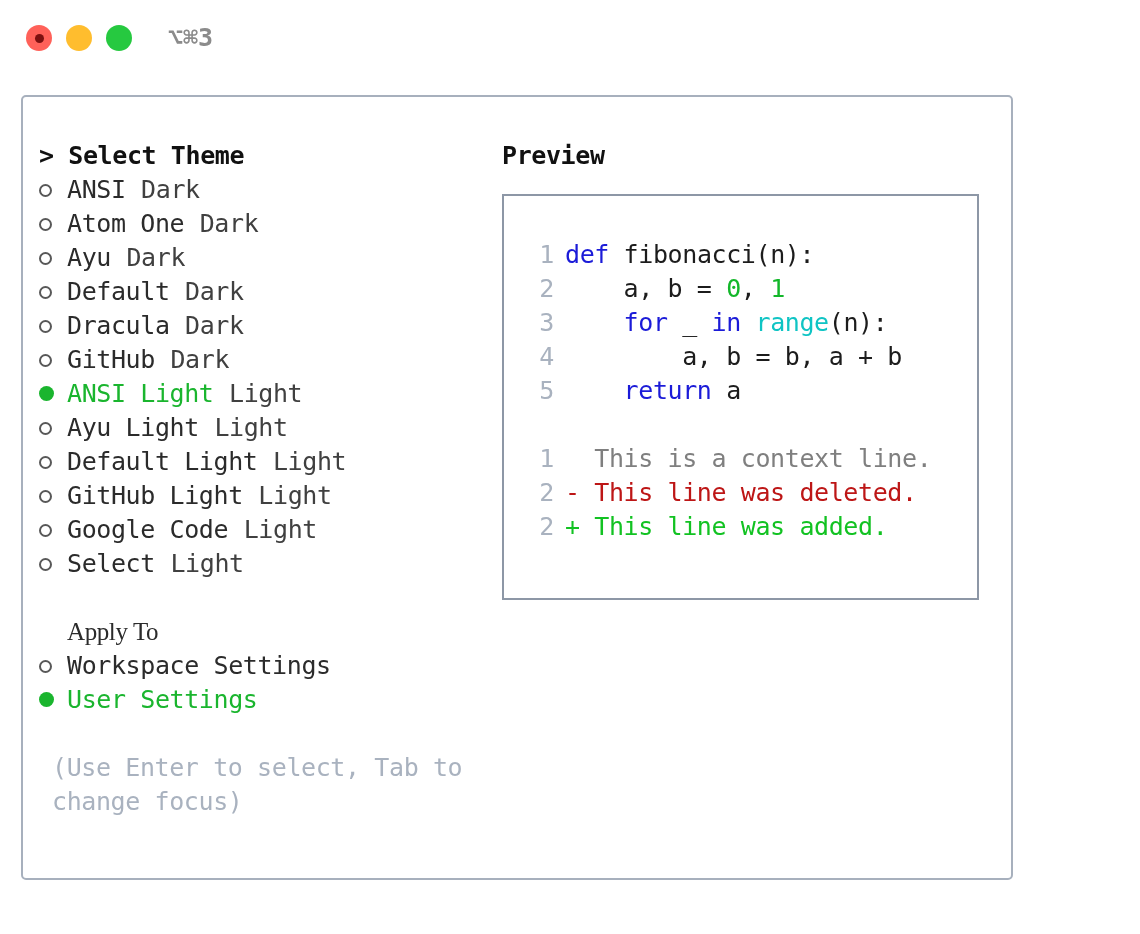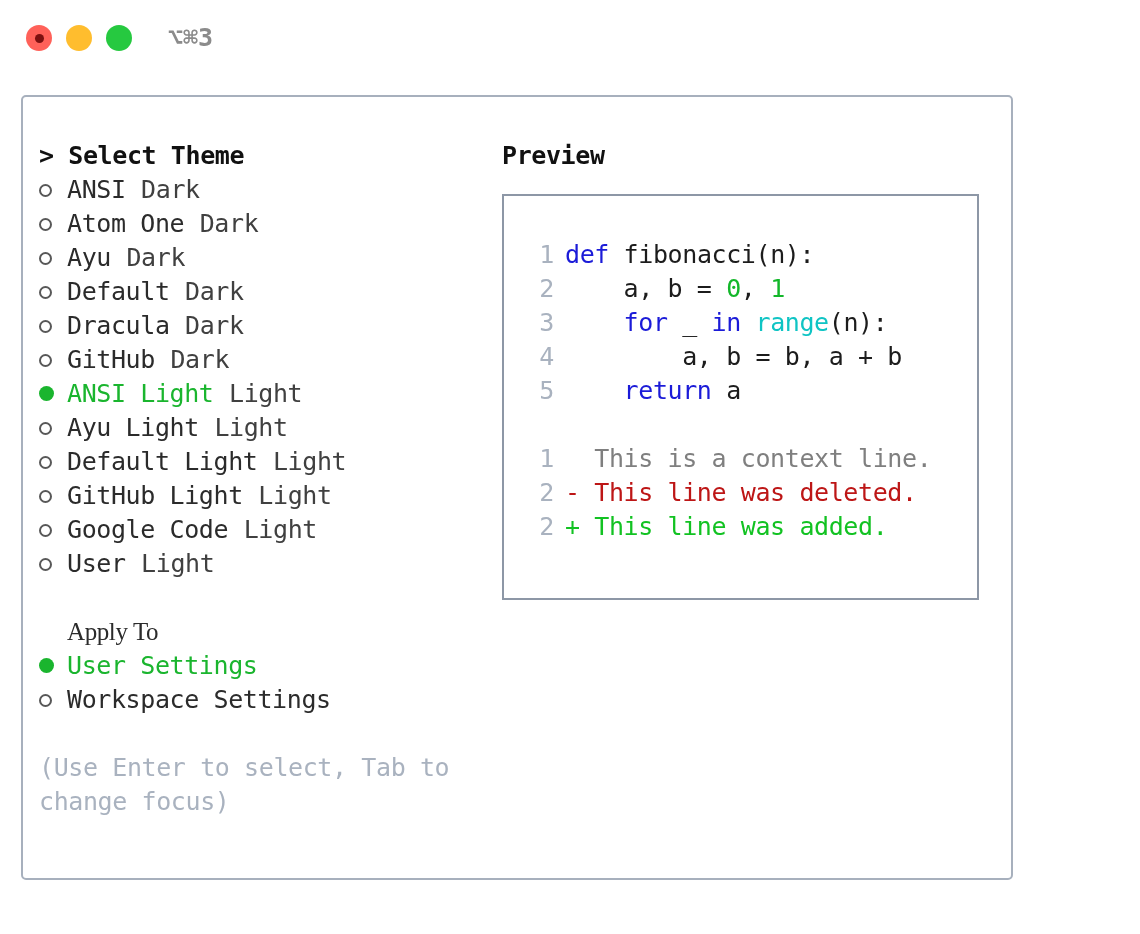--- a/index.html
+++ b/index.html
@@ -147,20 +147,21 @@
 
   .spacer-row { height: 34px; }
 
   .help-text {
     font-size: 25px;
     line-height: 34px;
     color: #a9b2bf;
     letter-spacing: -0.4px;
     width: 420px;
     white-space: pre-wrap;
+    margin-left: 13px;
   }
 
   
   .right-col {
     position: absolute;
     left: 479px;
     top: 42px;
     width: 490px;
   }
   .preview-title {
@@ -235,30 +236,30 @@
             <div class="opt"><span class="marker"><span class="ring-dot"></span></span><span class="opt-label">Atom One</span><span class="opt-suffix">Dark</span></div>
             <div class="opt"><span class="marker"><span class="ring-dot"></span></span><span class="opt-label">Ayu</span><span class="opt-suffix">Dark</span></div>
             <div class="opt"><span class="marker"><span class="ring-dot"></span></span><span class="opt-label">Default</span><span class="opt-suffix">Dark</span></div>
             <div class="opt"><span class="marker"><span class="ring-dot"></span></span><span class="opt-label">Dracula</span><span class="opt-suffix">Dark</span></div>
             <div class="opt"><span class="marker"><span class="ring-dot"></span></span><span class="opt-label">GitHub</span><span class="opt-suffix">Dark</span></div>
             <div class="opt selected"><span class="marker"><span class="bullet-dot"></span></span><span class="opt-label">ANSI Light</span><span class="opt-suffix">Light</span></div>
             <div class="opt"><span class="marker"><span class="ring-dot"></span></span><span class="opt-label">Ayu Light</span><span class="opt-suffix">Light</span></div>
             <div class="opt"><span class="marker"><span class="ring-dot"></span></span><span class="opt-label">Default Light</span><span class="opt-suffix">Light</span></div>
             <div class="opt"><span class="marker"><span class="ring-dot"></span></span><span class="opt-label">GitHub Light</span><span class="opt-suffix">Light</span></div>
             <div class="opt"><span class="marker"><span class="ring-dot"></span></span><span class="opt-label">Google Code</span><span class="opt-suffix">Light</span></div>
-            <div class="opt"><span class="marker"><span class="ring-dot"></span></span><span class="opt-label">User</span><span class="opt-suffix">Light</span></div>
+            <div class="opt"><span class="marker"><span class="ring-dot"></span></span><span class="opt-label">Select</span><span class="opt-suffix">Light</span></div>
           </div>
 
         <div class="spacer-row"></div>
 
         <div class="section-head unfocused" style="padding-left:28px;font-family:Liberation Serif, serif;"><span>Apply To</span></div>
 
         <div class="opt-list" id="apply-list">
+            <div class="opt"><span class="marker"><span class="ring-dot"></span></span><span class="opt-label">Workspace Settings</span></div>
             <div class="opt selected"><span class="marker"><span class="bullet-dot"></span></span><span class="opt-label">User Settings</span></div>
-            <div class="opt"><span class="marker"><span class="ring-dot"></span></span><span class="opt-label">Workspace Settings</span></div>
           </div>
 
         <div class="spacer-row"></div>
 
         <div class="help-text">(Use Enter to select, Tab to change focus)</div>
       </div>
 
       <div class="right-col">
         <div class="preview-title">Preview</div>
 

